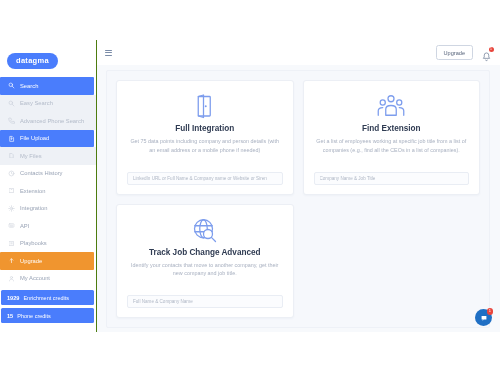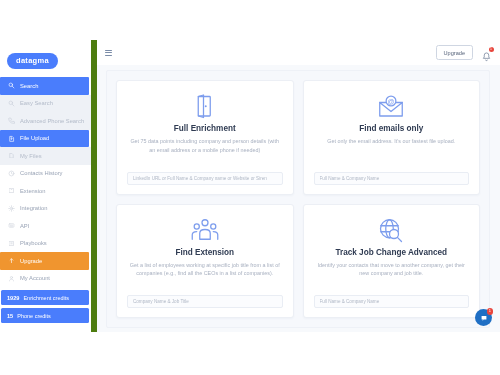--- a/index.html
+++ b/index.html
@@ -15,21 +15,21 @@
     width: 500px; height: 292px;
     background: #ffffff;
     display: flex;
     overflow: hidden;
   }
 
   
   #sidebar {
     width: 97px; height: 292px;
     background: #ffffff;
-    border-right: 6px solid #4d7c0f;
+    border-right: 1px solid #4d7c0f;
     position: relative;
     flex: 0 0 97px;
   }
   #logo-wrap { padding: 9px 0 8px 7px; }
   #logo {
     display: inline-block;
     background: #4a7dfc;
     color: #ffffff;
     font-size: 7.5px;
     letter-spacing: .3px;
@@ -313,36 +313,23 @@
       <div id="card-panel">
         <div id="card-grid">
             <div class="card">
               <div class="card-icon">
                 <svg width="30" height="30" viewBox="0 0 40 40">
                   <rect x="11" y="6" width="16" height="26" rx="1" fill="none" stroke="#7d9ded" stroke-width="1.7" stroke-linejoin="round" stroke-linecap="round"></rect>
                   <path d="M11 6l7-2v30l-7-2" fill="none" stroke="#7d9ded" stroke-width="1.7" stroke-linejoin="round" stroke-linecap="round"></path>
                   <circle cx="21" cy="19" r="1.3" fill="#7d9ded"></circle>
                 </svg>
               </div>
-              <div class="card-title">Full Enrichment</div>
+              <div class="card-title">Full Integration</div>
               <div class="card-desc">Get 75 data points including company and person details (with an email address or a mobile phone if needed)</div>
               <input class="card-input" type="text" placeholder="LinkedIn URL or Full Name &amp; Company name or Website or Siren" style="">
-            </div>
-            <div class="card">
-              <div class="card-icon">
-                <svg width="30" height="30" viewBox="0 0 40 40">
-                  <path d="M5 14l15 12 15-12v18H5z" fill="none" stroke="#7d9ded" stroke-width="1.7" stroke-linejoin="round" stroke-linecap="round"></path>
-                  <path d="M5 14h30" fill="none" stroke="#7d9ded" stroke-width="1.7" stroke-linejoin="round" stroke-linecap="round"></path>
-                  <circle cx="20" cy="12" r="6.5" fill="#ffffff" stroke="#7d9ded" stroke-width="1.7" stroke-linejoin="round" stroke-linecap="round"></circle>
-                  <text x="20" y="15.5" font-size="9" fill="#7d9ded" text-anchor="middle" font-family="Liberation Sans">@</text>
-                </svg>
-              </div>
-              <div class="card-title">Find emails only</div>
-              <div class="card-desc">Get only the email address. It's our fastest file upload.</div>
-              <input class="card-input" type="text" placeholder="Full Name &amp; Company Name" style="">
             </div>
             <div class="card">
               <div class="card-icon">
                 <svg width="30" height="30" viewBox="0 0 40 40">
                   <circle cx="20" cy="9" r="4" fill="none" stroke="#7d9ded" stroke-width="1.7" stroke-linejoin="round" stroke-linecap="round"></circle>
                   <path d="M13 31v-8c0-3 3-5 7-5s7 2 7 5v8z" fill="none" stroke="#7d9ded" stroke-width="1.7" stroke-linejoin="round" stroke-linecap="round"></path>
                   <circle cx="9" cy="14" r="3.4" fill="none" stroke="#7d9ded" stroke-width="1.7" stroke-linejoin="round" stroke-linecap="round"></circle>
                   <path d="M3 31v-6c0-2.6 2.6-4.3 6-4.3" fill="none" stroke="#7d9ded" stroke-width="1.7" stroke-linejoin="round" stroke-linecap="round"></path>
                   <circle cx="31" cy="14" r="3.4" fill="none" stroke="#7d9ded" stroke-width="1.7" stroke-linejoin="round" stroke-linecap="round"></circle>
                   <path d="M37 31v-6c0-2.6-2.6-4.3-6-4.3" fill="none" stroke="#7d9ded" stroke-width="1.7" stroke-linejoin="round" stroke-linecap="round"></path>

